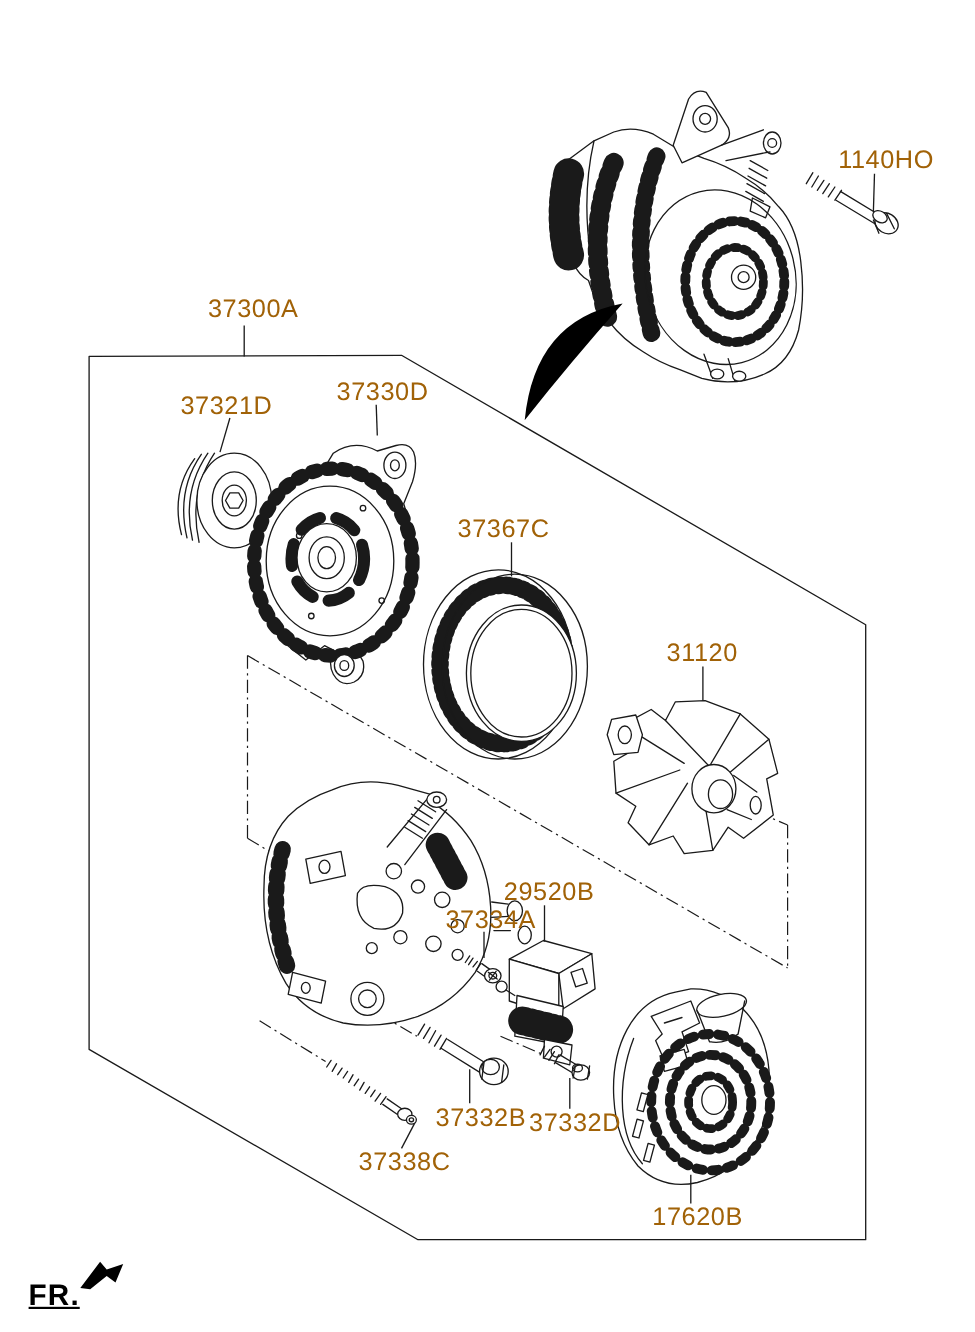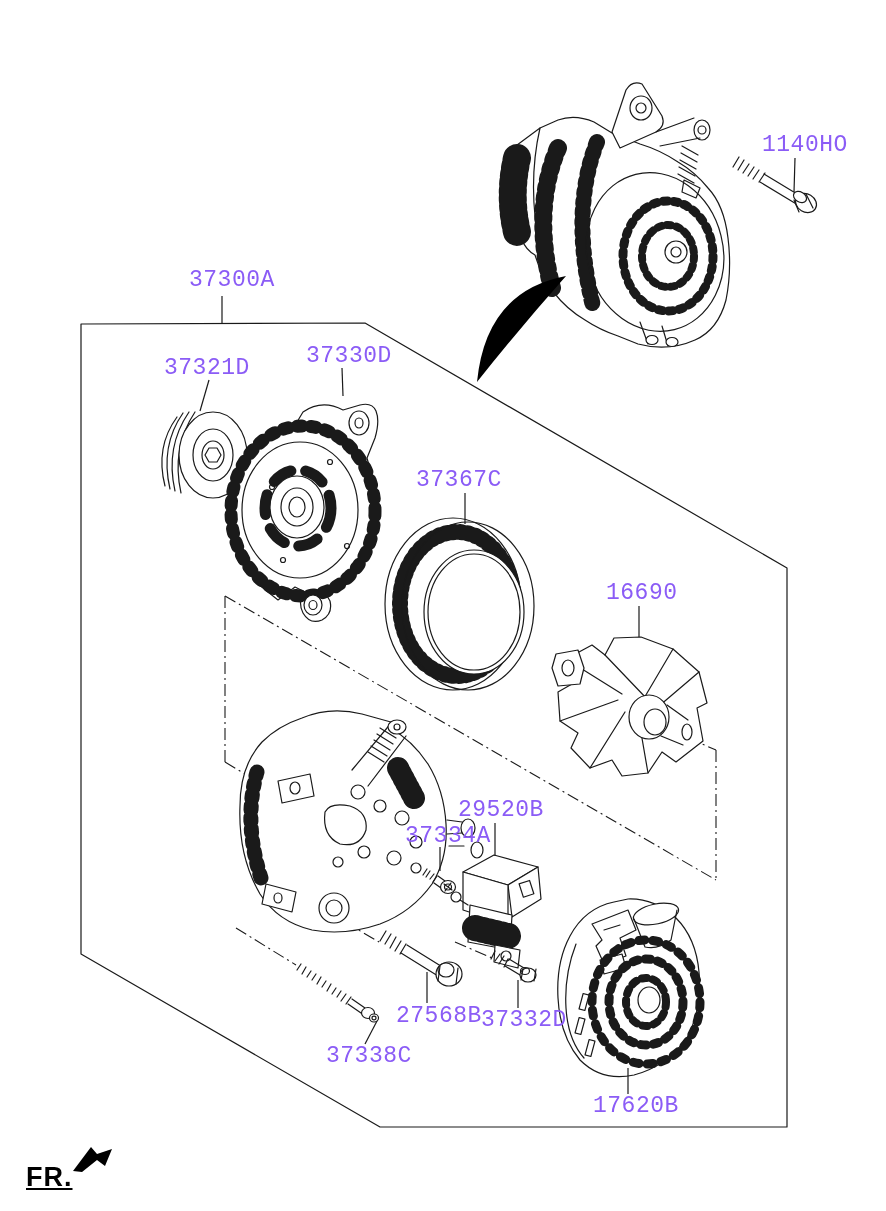--- a/index.html
+++ b/index.html
@@ -1,20 +1,20 @@
 <!DOCTYPE html>
 <html><head>
 <meta charset="utf-8">
 <style>
   html,body{margin:0;padding:0;background:#fff;}
   .stage{position:relative;width:886px;height:1211px;background:#ffffff;overflow:hidden;
          font-family:"Liberation Sans",sans-serif;}
   svg.art{position:absolute;left:0;top:0;width:886px;height:1211px;}
-  .plabel{position:absolute;font-size:23px;line-height:1.05;color:#8b5cf6;white-space:nowrap;
-          letter-spacing:0.5px;font-family:Liberation Mono, monospace;}
+  .plabel{position:absolute;font-size:23px;line-height:1.05;color:#a16207;white-space:nowrap;
+          letter-spacing:0.5px;}
   .fr-label{position:absolute;left:26px;top:1162px;font-size:27px;font-weight:bold;color:#000;
             letter-spacing:1px;text-decoration:underline;}
   
   .sk{fill:none;stroke:#1a1a1a;stroke-width:1.2;stroke-linecap:round;stroke-linejoin:round;}
   .skw{fill:#ffffff;stroke:#1a1a1a;stroke-width:1.2;stroke-linejoin:round;}
   .dashline{fill:none;stroke:#1a1a1a;stroke-width:1.1;stroke-dasharray:12 4 2 4;}
   .leader{fill:none;stroke:#1a1a1a;stroke-width:1.2;}
   .ribs{fill:none;stroke:#1a1a1a;}
 </style>
 </head>
@@ -258,23 +258,23 @@
   </g>
 
   <path d="M73,1171 L91,1147 L97,1154 L112,1149 L105,1166 L97,1160 L82,1172 Z" fill="#000000" stroke="none"></path>
 </svg>
 
 <div class="plabel" style="left:762px;top:133px">1140HO</div>
 <div class="plabel" style="left:189px;top:268px">37300A</div>
 <div class="plabel" style="left:164px;top:356px">37321D</div>
 <div class="plabel" style="left:306px;top:344px">37330D</div>
 <div class="plabel" style="left:416px;top:468px">37367C</div>
-<div class="plabel" style="left:606px;top:581px">16690</div>
+<div class="plabel" style="left:606px;top:581px">31120</div>
 <div class="plabel" style="left:458px;top:798px">29520B</div>
 <div class="plabel" style="left:405px;top:824px">37334A</div>
-<div class="plabel" style="left:396px;top:1004px">27568B</div>
+<div class="plabel" style="left:396px;top:1004px">37332B</div>
 <div class="plabel" style="left:481px;top:1008px">37332D</div>
 <div class="plabel" style="left:326px;top:1044px">37338C</div>
 <div class="plabel" style="left:593px;top:1094px">17620B</div>
 
 <div class="fr-label">FR.</div>
 
 </div>
 
 </body></html>

